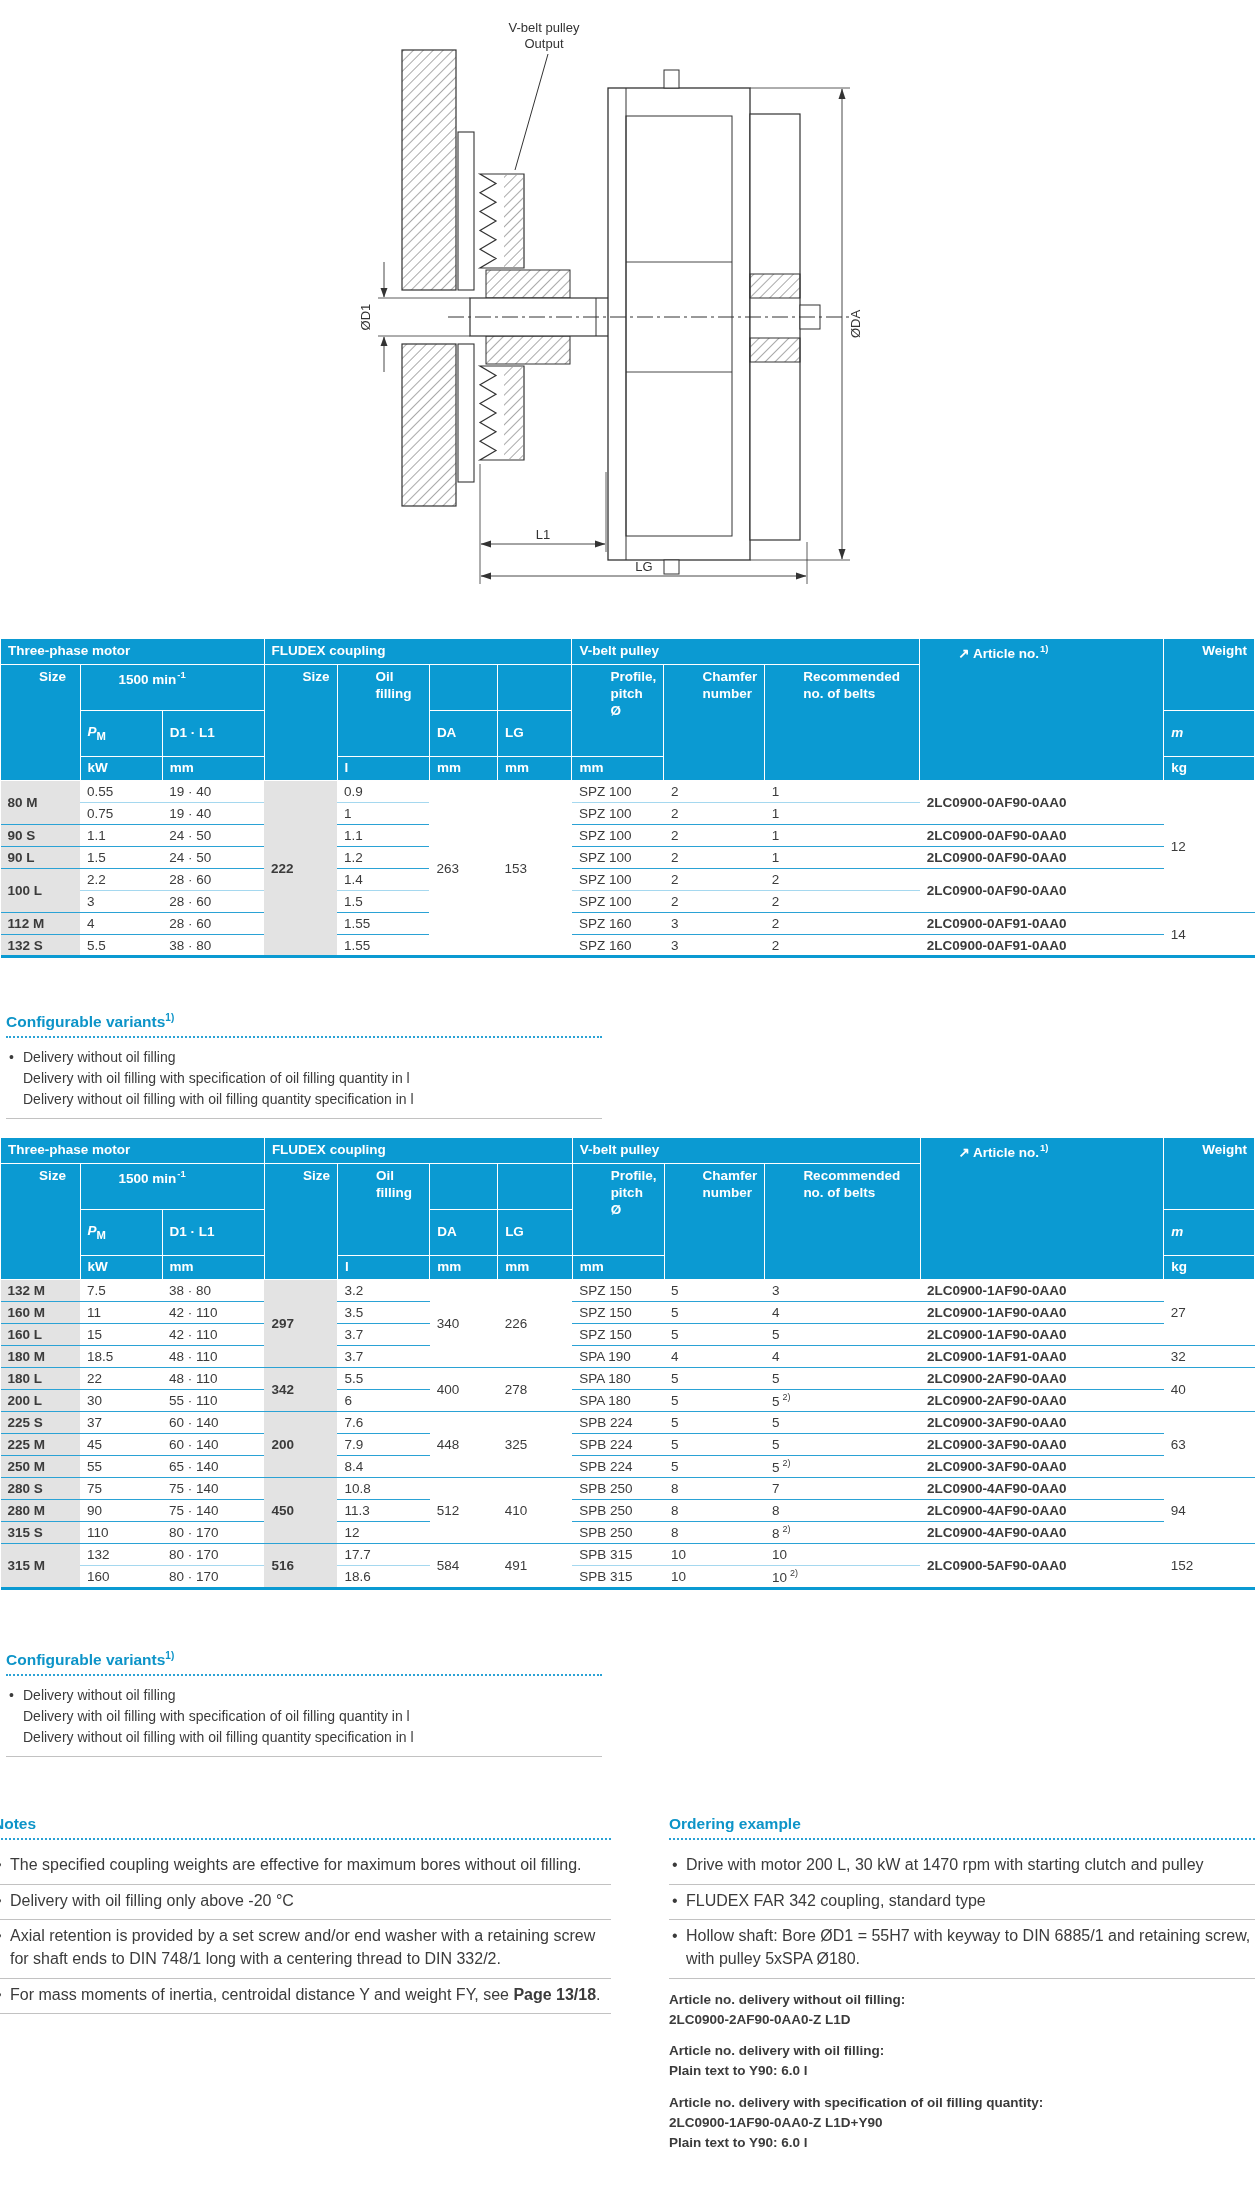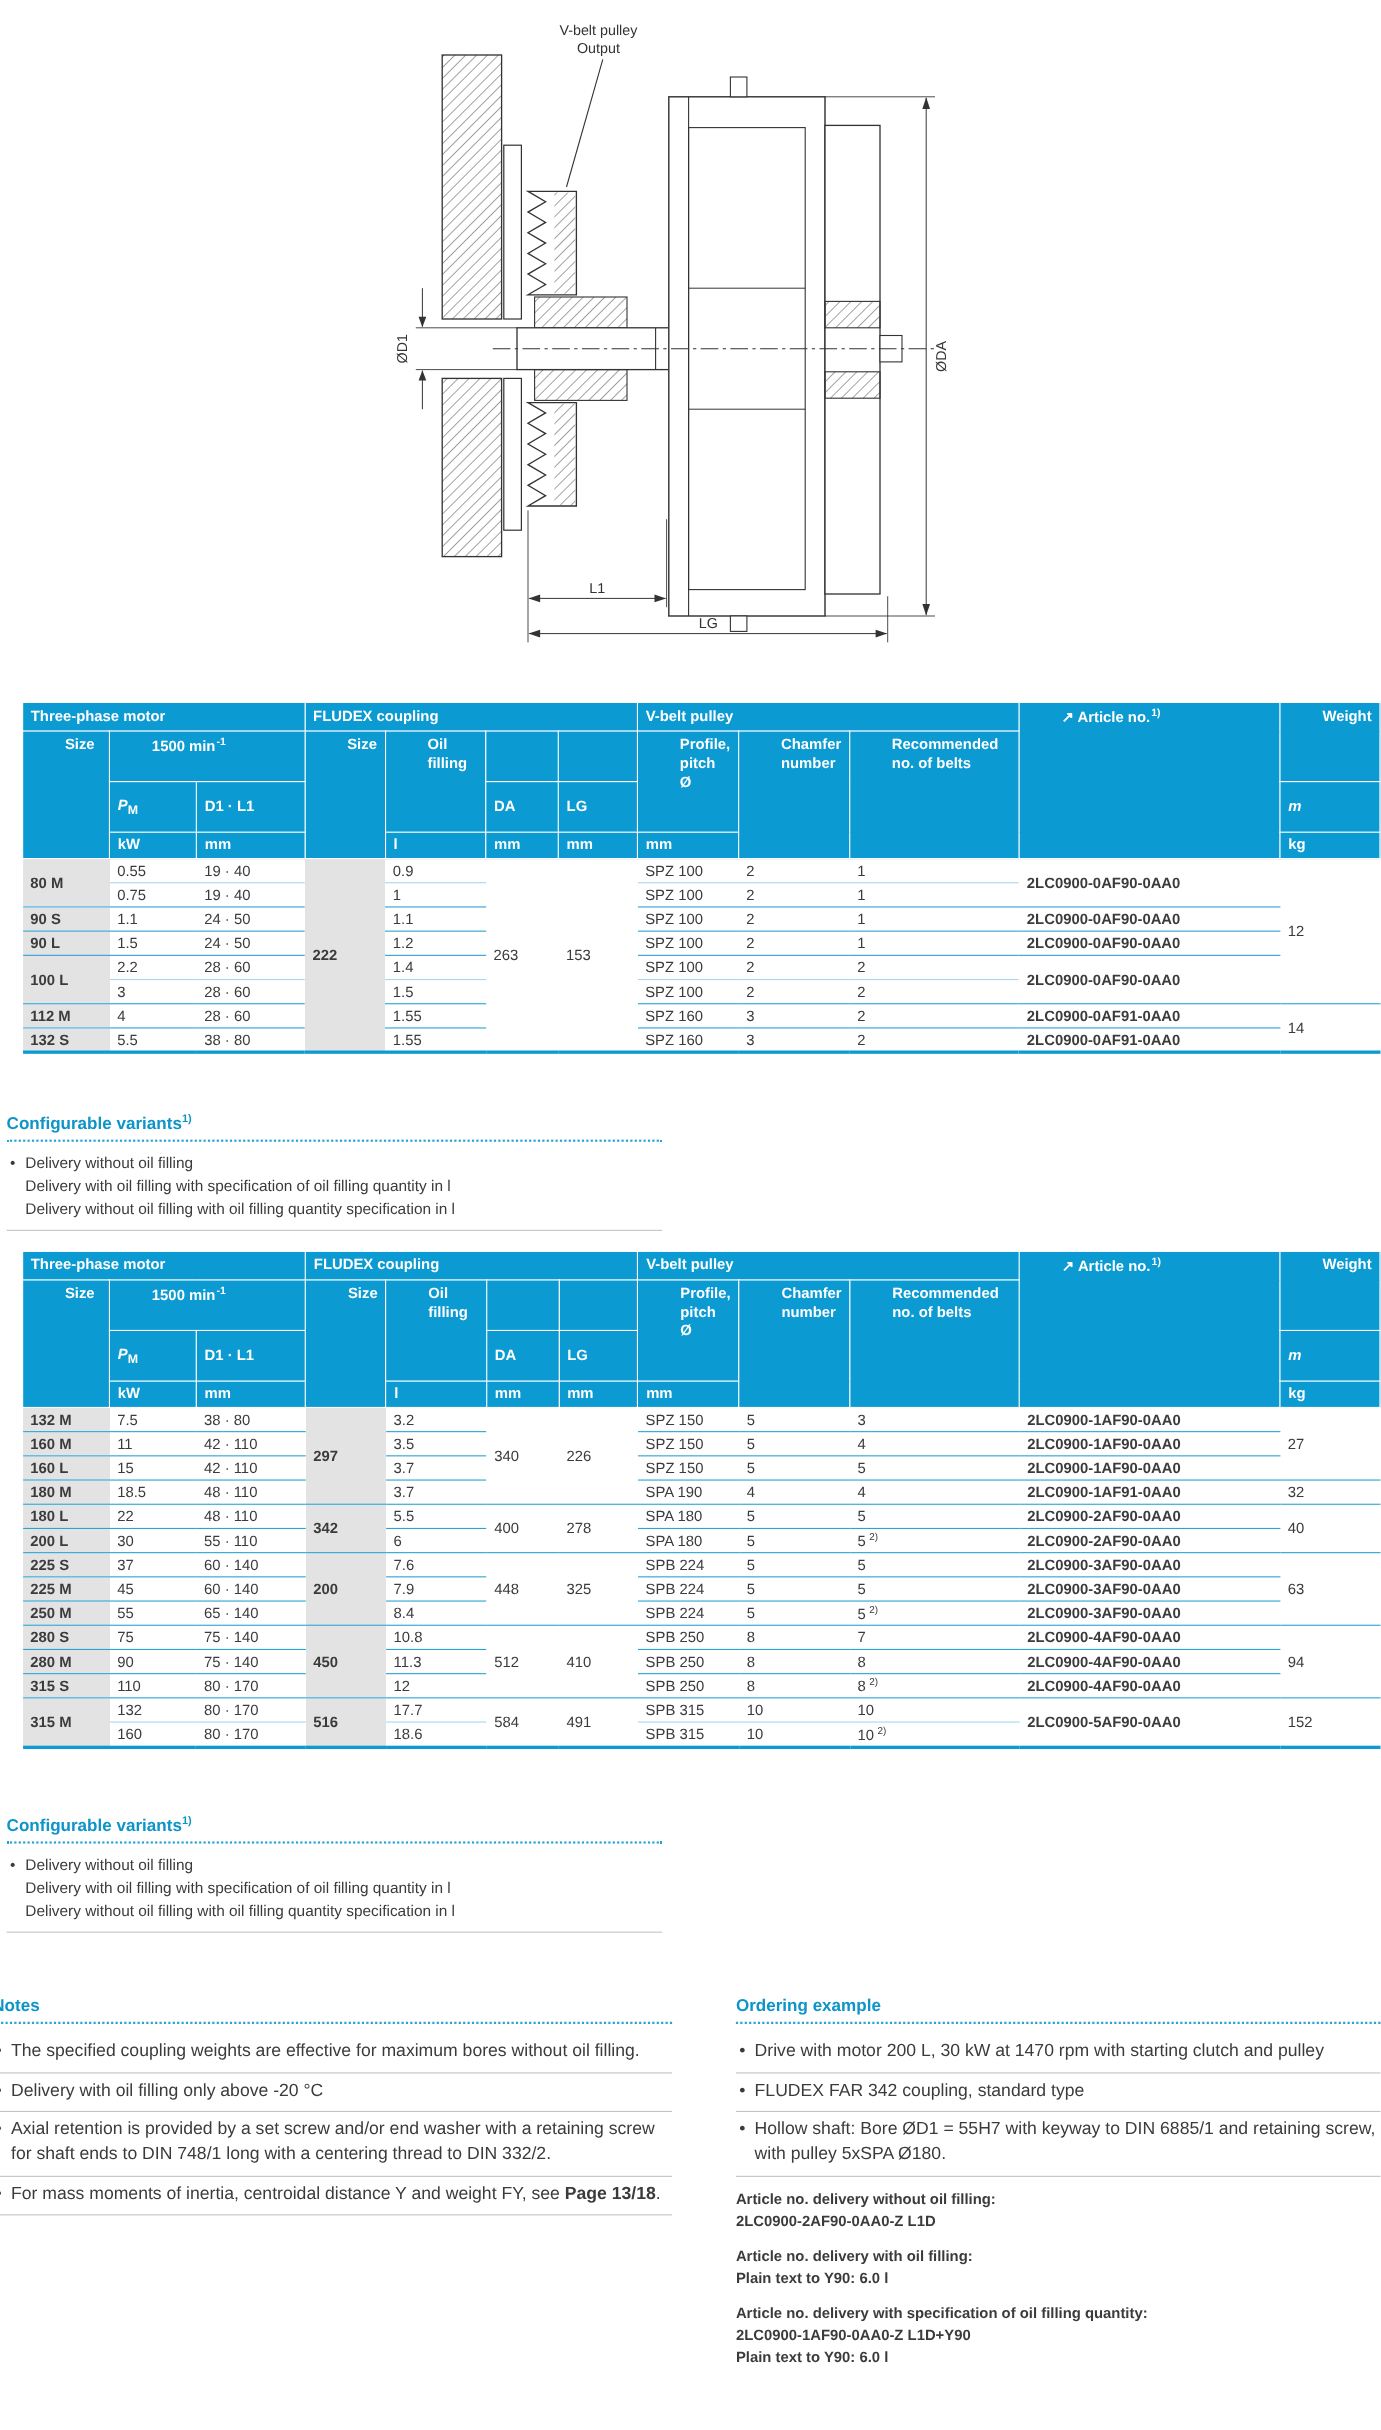--- a/index.html
+++ b/index.html
@@ -10,21 +10,21 @@
   body{margin:0;width:1255px;min-height:2209px;background:#fff;color:var(--ink);
        font-family:"Liberation Sans",sans-serif;}
   .page{padding-top:12px;}
 
   
   .drawing{margin-left:352px;width:560px;height:602px;margin-bottom:24px;}
   .drawing svg{display:block;}
   .drawing text{font-family:"Liberation Sans",sans-serif;font-size:13px;fill:#333;}
 
   
-  table{border-collapse:collapse;margin-left:20px;table-layout:fixed;border-bottom:3px solid var(--accent);}
+  table{border-collapse:collapse;margin-left:0;table-layout:fixed;border-bottom:3px solid var(--accent);}
   thead th{background:var(--accent);color:#fff;font-weight:700;font-size:13.5px;text-align:left;
            vertical-align:middle;padding:3px 7px;border:1px solid #fff;line-height:1.25;}
   thead th.vtop{vertical-align:top;padding-top:4px;padding-left:38px;}
   thead th sup{font-size:9.5px;margin-left:1px;}
   tbody td{font-size:13.5px;padding:2px 7px;height:22px;border-top:1px solid var(--grid-light);
            vertical-align:middle;white-space:nowrap;overflow:hidden;}
   tbody tr:first-child td{border-top:none;}
   tbody tr.sep td{border-top-color:var(--grid-strong);}
   td.size,td.csize{background:var(--cell-gray);font-weight:700;}
   td.art{font-weight:700;}

